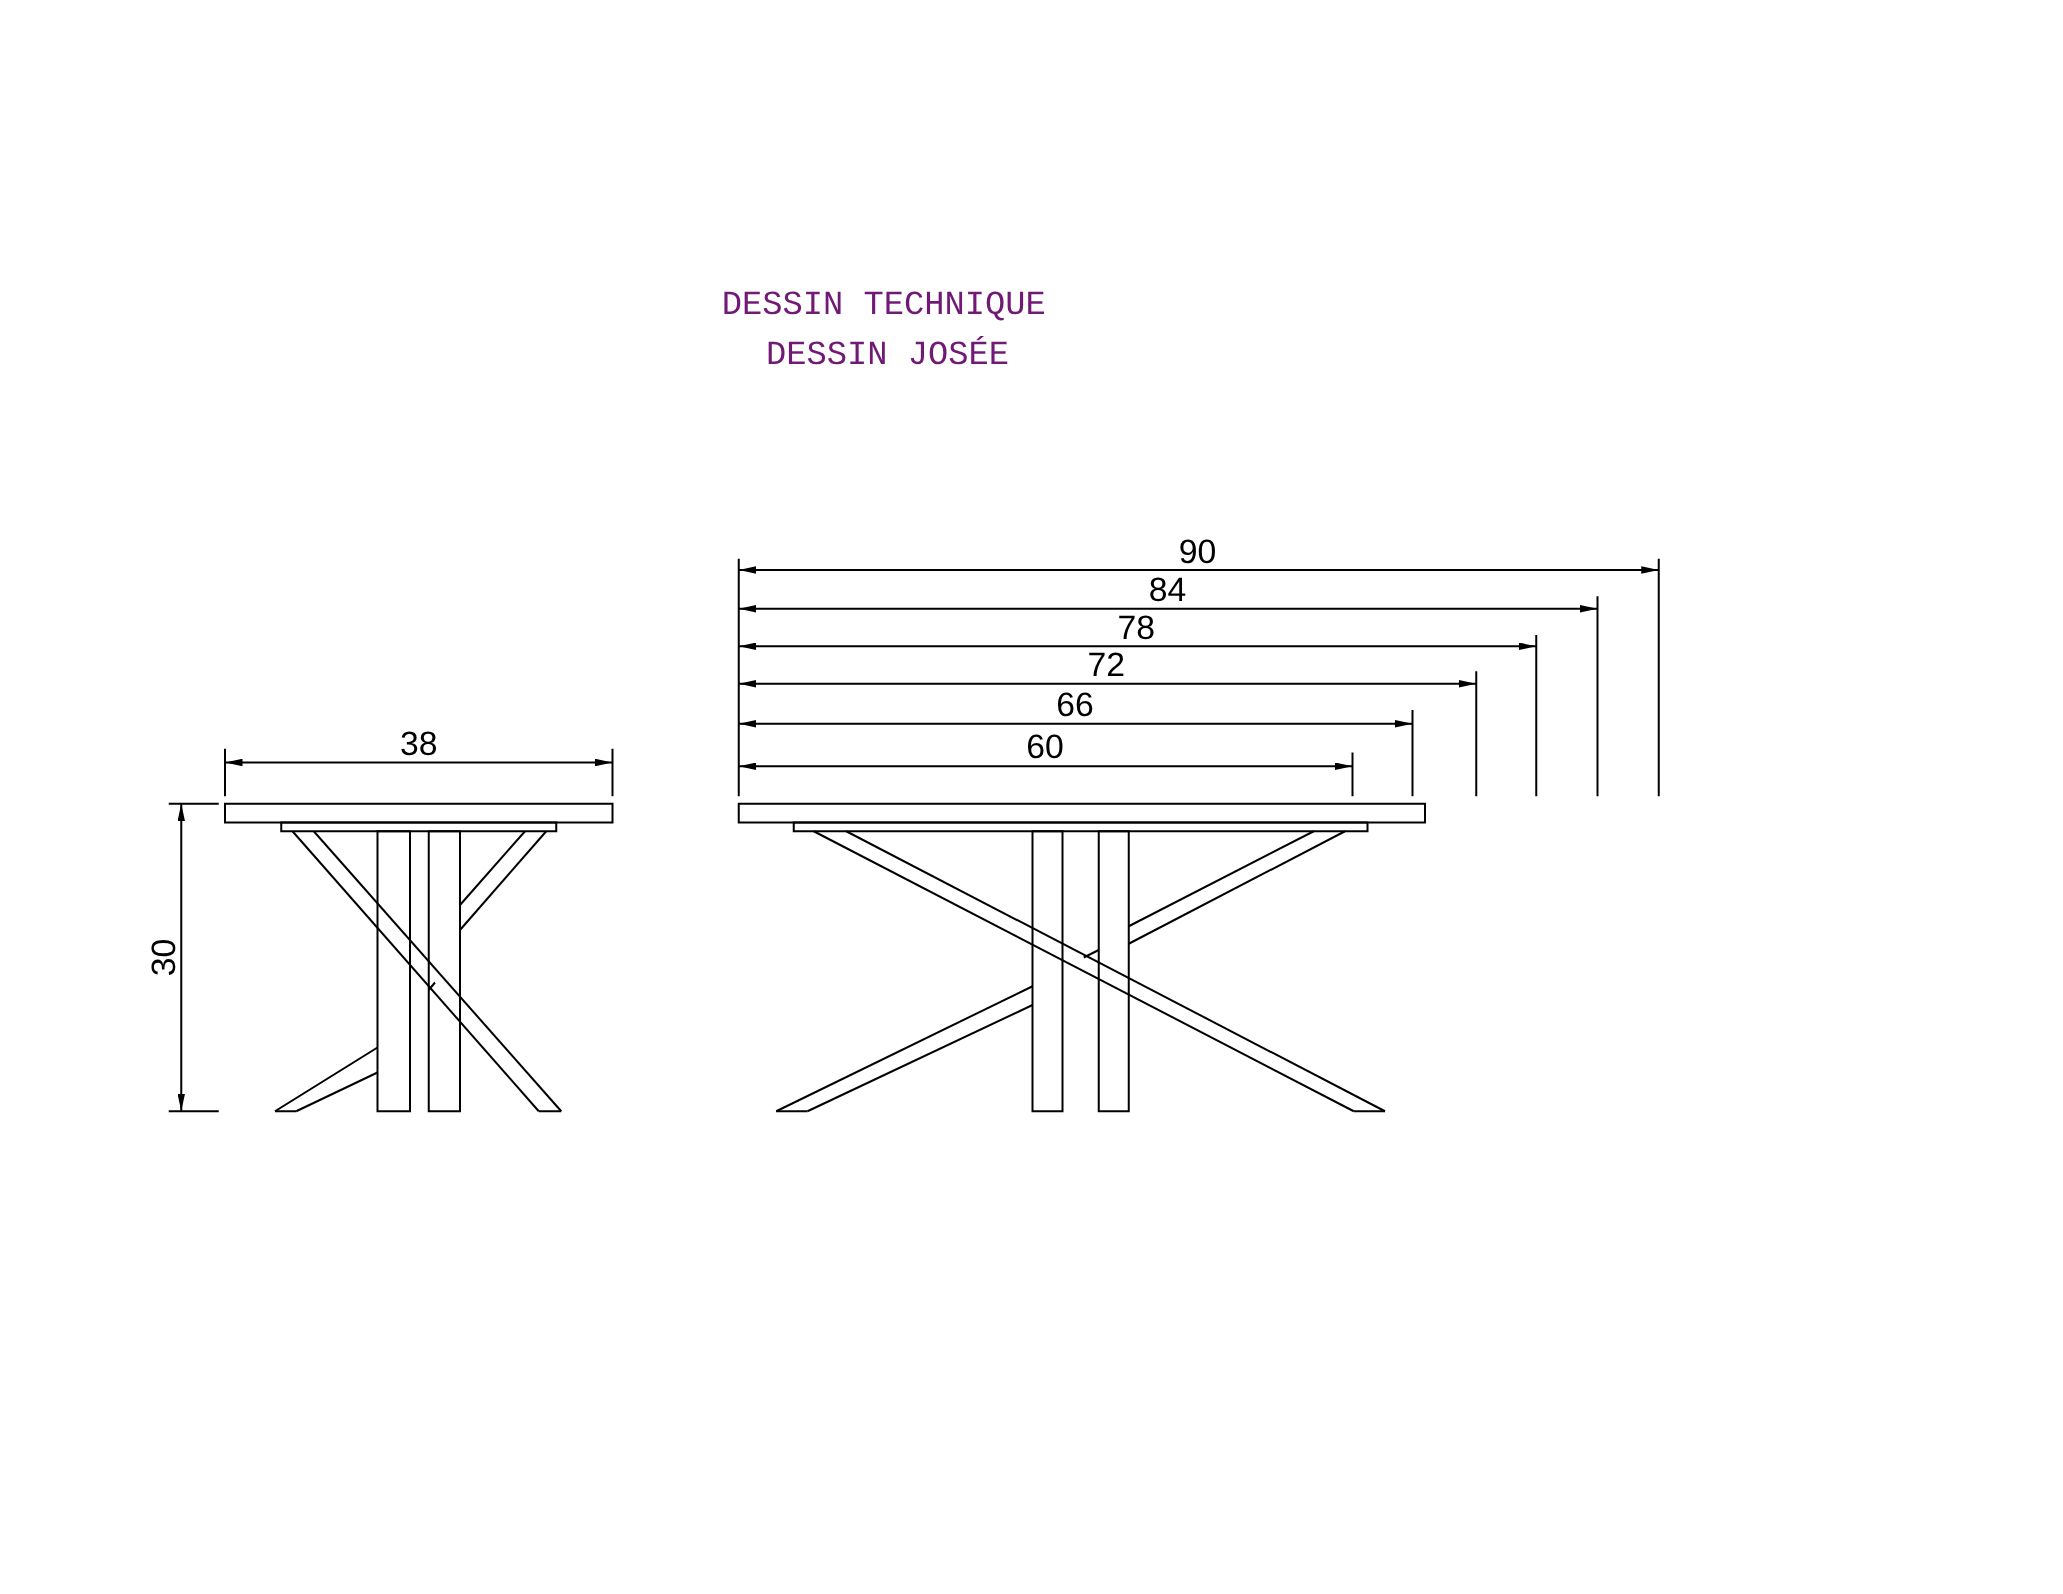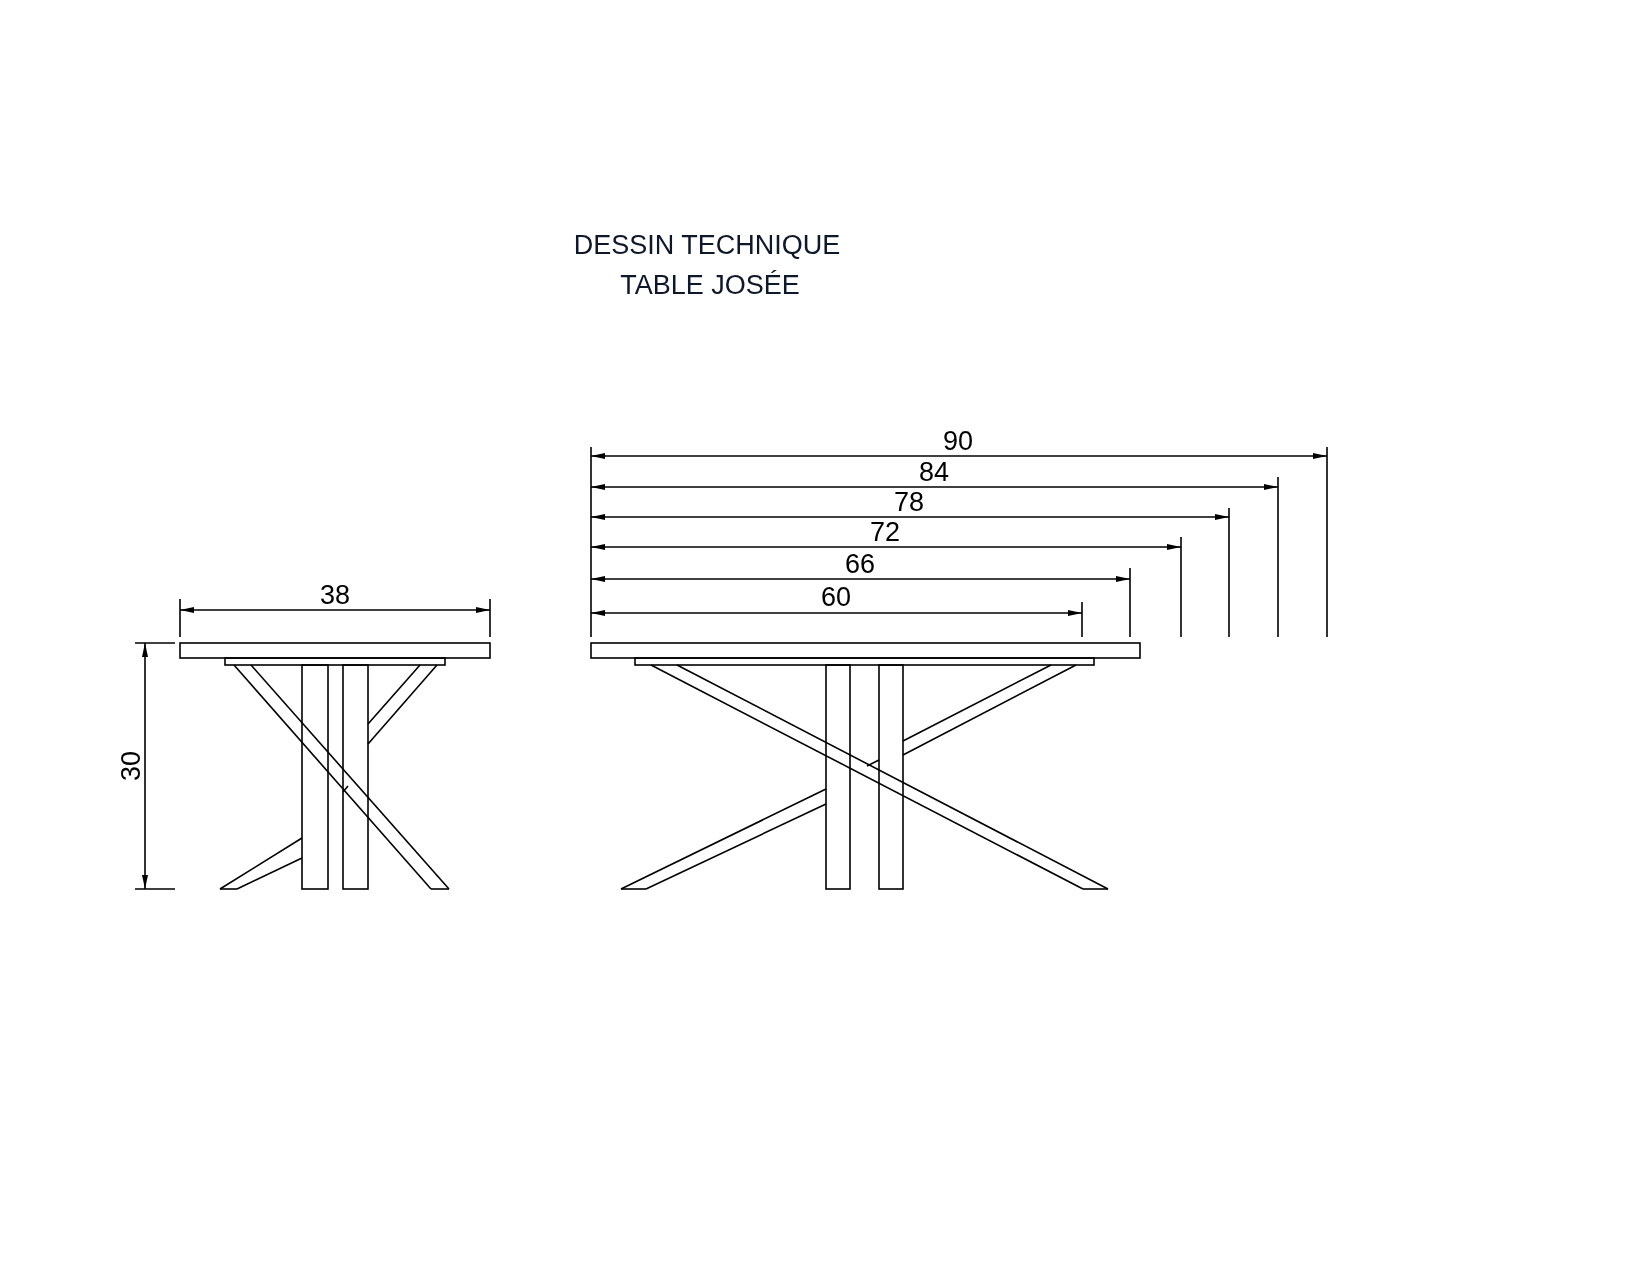--- a/index.html
+++ b/index.html
@@ -1,26 +1,26 @@
 <!DOCTYPE html>
 <html><head>
   <meta charset="utf-8">
   <style>
     html, body { margin: 0; padding: 0; background: #ffffff; }
     body { width: 1650px; height: 1275px; position: relative; overflow: hidden;
            font-family: "Liberation Sans", sans-serif; }
     #drawing { position: absolute; left: 0; top: 0; }
-    .title { position: absolute; width: 600px; text-align: center; font-size: 27px; color: #0f172a; line-height: 1; }
+    .title { position: absolute; width: 600px; text-align: center; font-size: 27px; color: #701a75; line-height: 1; font-family: Liberation Mono, monospace; }
     .dim-label { font-family: "Liberation Sans", sans-serif; font-size: 27px; fill: #000; }
   </style>
 </head>
 <body>
 
 <div class="title" style="left:407px; top:232px;">DESSIN TECHNIQUE</div>
-<div class="title" style="left:410px; top:272px;">TABLE JOSÉE</div>
+<div class="title" style="left:410px; top:272px;">DESSIN JOSÉE</div>
 
 <svg id="drawing" width="1650" height="1275" viewBox="0 0 1650 1275" xmlns="http://www.w3.org/2000/svg">
   <defs>
     <marker id="arrow-end" markerWidth="14" markerHeight="6" refX="14" refY="3" orient="auto" markerUnits="userSpaceOnUse">
       <path d="M0,0 L14,3 L0,6 Z" fill="#000"></path>
     </marker>
     <marker id="arrow-start" markerWidth="14" markerHeight="6" refX="0" refY="3" orient="auto" markerUnits="userSpaceOnUse">
       <path d="M14,0 L0,3 L14,6 Z" fill="#000"></path>
     </marker>
   </defs>

